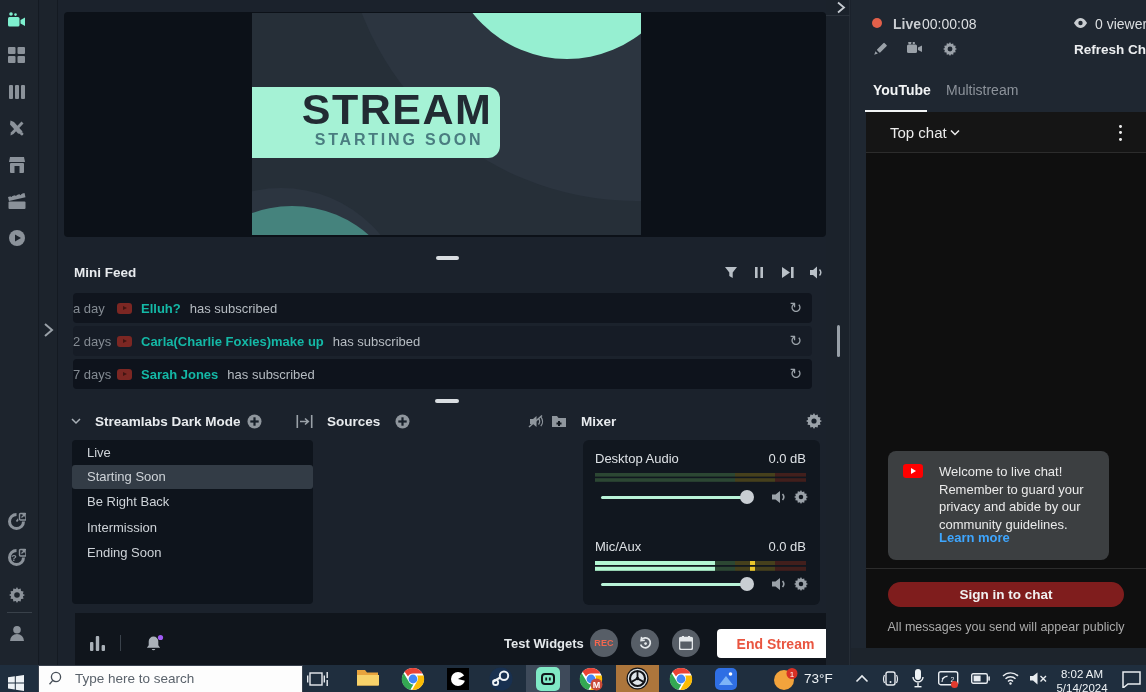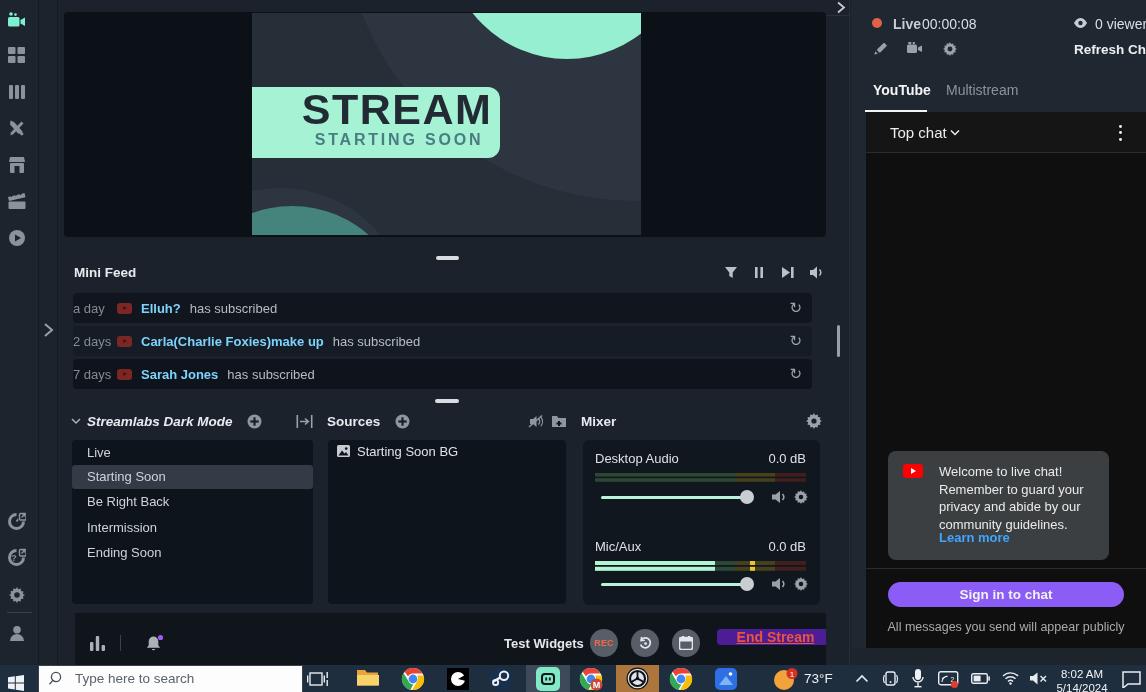--- a/index.html
+++ b/index.html
@@ -6,21 +6,21 @@
   html,body { width:1146px; height:692px; overflow:hidden; background:#1b222c;
     font-family:"Liberation Sans", sans-serif; }
   #app { position:relative; width:1146px; height:692px; }
   .abs { position:absolute; }
   .mfrow { display:flex; align-items:center; font-size:13px; color:#c3c8cd; }
   .mfrow .mtime { color:#848b93; width:40px; }
   .mfrow .yt { width:15px; height:11px; background:#7c2723; border-radius:3px; margin:0 9px 0 4px;
     display:inline-block; position:relative; }
   .mfrow .yt::after { content:""; position:absolute; left:5.5px; top:3px;
     border-left:4.5px solid #401512; border-top:2.6px solid transparent; border-bottom:2.6px solid transparent; }
-  .mfrow b { color:#7dd3fc; margin-right:9px; }
+  .mfrow b { color:#14b8a6; margin-right:9px; }
   .mfrow .msub { color:#b6bcc2; }
   .mfrow .refr { position:absolute; right:10px; color:#9ba2a9; font-size:15px; }
   .hdr { font-size:13.5px; font-weight:bold; color:#e8ebee; }
   .scrow { position:absolute; left:0; width:241px; height:24px; line-height:24px;
     padding-left:15px; font-size:13px; color:#ced3d8; }
   .scrow.sel { background:#333c46; border-radius:3px; }
   .mixlbl { font-size:13px; color:#dde1e5; }
   .mixdb { font-size:13px; color:#dde1e5; }
   .slider { height:3px; border-radius:2px; background:#b9f3d8; }
   .knob { width:14px; height:14px; border-radius:50%; background:#c9ced3; }
@@ -146,21 +146,21 @@
         <b>Sarah Jones</b>
         <span class="msub">has subscribed</span>
         <span class="refr">↻</span>
     </div>
 
     <div class="abs" style="left:376px;top:399px;width:24px;height:3.5px;border-radius:2px;background:#d9dde1;"></div>
 
     <svg class="abs" style="left:12px;top:413px" width="10" height="16" viewBox="0 0 10 16">
         <path d="M1 6 L5 10 L9 6" fill="none" stroke="#aab1b8" stroke-width="1.5"></path>
       </svg>
-    <div class="abs hdr" style="left:28px;top:414px;font-style:italic;">Streamlabs Dark Mode</div>
+    <div class="abs hdr" style="left:36px;top:414px;">Streamlabs Dark Mode</div>
     <svg class="abs" style="left:188px;top:414px" width="15" height="15" viewBox="0 0 15 15">
         <circle cx="7.5" cy="7.5" r="7" fill="#8f969d"></circle>
         <rect x="6.4" y="3.3" width="2.2" height="8.4" fill="#18202a"></rect>
         <rect x="3.3" y="6.4" width="8.4" height="2.2" fill="#18202a"></rect>
       </svg>
     <svg class="abs" style="left:237px;top:414px" width="17" height="15" viewBox="0 0 17 15">
         <rect x="0.5" y="1" width="1.6" height="13" fill="#9aa1a8"></rect>
         <rect x="14.9" y="1" width="1.6" height="13" fill="#9aa1a8"></rect>
         <path d="M4 7.5 H12 M9 4.5 L12.3 7.5 L9 10.5" fill="none" stroke="#9aa1a8" stroke-width="1.6"></path>
       </svg>
@@ -187,28 +187,20 @@
       </svg>
 
     <div class="abs" style="left:13px;top:440px;width:241px;height:164px;background:#0e141c;border-radius:4px;">
       <div class="scrow" style="top:1px;">Live</div>
       <div class="scrow sel" style="top:25px;">Starting Soon</div>
       <div class="scrow" style="top:50px;">Be Right Back</div>
       <div class="scrow" style="top:76px;">Intermission</div>
       <div class="scrow" style="top:101px;">Ending Soon</div>
     </div>
 
-    <div class="abs" style="left:269px;top:440px;width:238px;height:164px;background:#0e141c;border-radius:4px;">
-      <svg class="abs" style="left:9px;top:5px" width="13" height="12" viewBox="0 0 13 12">
-          <rect width="13" height="12" rx="1.5" fill="#c6cbd1"></rect>
-          <circle cx="9.2" cy="3.6" r="1.3" fill="#0e141c"></circle>
-          <path d="M1.5 10.5 L5 5.5 L7.5 8.5 L9 7 L11.5 10.5 Z" fill="#0e141c"></path>
-        </svg>
-      <div class="abs" style="left:29px;top:4px;font-size:13px;color:#dde2e6;">Starting Soon BG</div>
-    </div>
 
     <div class="abs" style="left:524px;top:440px;width:237px;height:165px;background:#11171f;border-radius:6px;">
       <div class="abs mixlbl" style="left:12px;top:11px;">Desktop Audio</div>
       <div class="abs mixdb" style="right:14px;top:11px;">0.0 dB</div>
       <svg class="abs" style="left:12px;top:33px" width="211" height="9" viewBox="0 0 211 9">
         <rect y="0" width="140" height="3.6" fill="#2c4733"></rect>
           <rect x="140" y="0" width="40" height="3.6" fill="#46401c"></rect>
           <rect x="180" y="0" width="31" height="3.6" fill="#421f1c"></rect>
         <rect y="5.2" width="140" height="3.6" fill="#2c4733"></rect>
           <rect x="140" y="5.2" width="40" height="3.6" fill="#46401c"></rect>
@@ -275,22 +267,22 @@
           </svg>
       </div>
       <div class="abs fcirc" style="left:597px;top:16px;">
         <svg width="14" height="14" viewBox="0 0 14 14">
             <rect x="0.5" y="1.5" width="13" height="12" rx="2" fill="none" stroke="#e4e8eb" stroke-width="1.6"></rect>
             <rect x="0.5" y="1.5" width="13" height="4" fill="#e4e8eb"></rect>
             <rect x="3" y="0" width="2" height="3" fill="#e4e8eb"></rect>
             <rect x="9" y="0" width="2" height="3" fill="#e4e8eb"></rect>
           </svg>
       </div>
-      <div class="abs" style="left:642px;top:16px;width:117px;height:16px;background:#4c1d95;border-radius:4px;
-        display:flex;align-items:center;justify-content:center;font-size:14px;font-weight:bold;color:#e95540;text-decoration:underline;">End Stream</div>
+      <div class="abs" style="left:642px;top:16px;width:117px;height:29px;background:#ffffff;border-radius:4px;
+        display:flex;align-items:center;justify-content:center;font-size:14px;font-weight:bold;color:#e95540;">End Stream</div>
     </div>
   </div>
 
   <div class="abs" style="left:826px;top:0;width:24px;height:665px;background:#1b222b;border-right:1px solid #262d36;"></div>
   <svg class="abs" style="left:835px;top:1px" width="12" height="13" viewBox="0 0 12 13">
     <path d="M3 1.5 L9 6.5 L3 11.5" fill="none" stroke="#c6cbd1" stroke-width="1.8"></path>
   </svg>
   <div class="abs" style="left:826px;top:15px;width:24px;height:1px;background:#2a313a;"></div>
   <div class="abs" style="left:837px;top:325px;width:3px;height:32px;border-radius:2px;background:#98a0a8;"></div>
 
@@ -337,21 +329,21 @@
 
       <div class="abs" style="left:22px;top:339px;width:221px;height:109px;background:#3c3f41;border-radius:8px;">
         <svg class="abs" style="left:15px;top:13px" width="20" height="14" viewBox="0 0 20 14">
           <rect width="20" height="14" rx="3.2" fill="#f00"></rect>
           <path d="M8 4 L13 7 L8 10 Z" fill="#fff"></path>
         </svg>
         <div class="abs" style="left:51px;top:12px;width:162px;font-size:13px;line-height:17.6px;color:#eaeaea;">Welcome to live chat! Remember to guard your privacy and abide by our community guidelines.</div>
         <div class="abs" style="left:51px;top:79px;font-size:13px;font-weight:bold;color:#3ea6ff;">Learn more</div>
       </div>
       <div class="abs" style="left:0;top:456px;width:280px;height:1px;background:#2c2c2c;"></div>
-      <div class="abs" style="left:22px;top:470px;width:236px;height:25px;border-radius:13px;background:#8b5cf6;
+      <div class="abs" style="left:22px;top:470px;width:236px;height:25px;border-radius:13px;background:#7f1d1d;
         display:flex;align-items:center;justify-content:center;font-size:13.5px;font-weight:bold;color:#f1f1f1;">Sign in to chat</div>
       <div class="abs" style="left:0;top:508px;width:280px;text-align:center;font-size:12.5px;color:#aaaaaa;">All messages you send will appear publicly</div>
     </div>
     <div class="abs" style="left:0;top:648px;width:295px;height:17px;background:#1d242c;"></div>
   </div>
 
   <div class="abs" id="taskbar" style="left:0;top:665px;width:1146px;height:27px;background:#1f2e3e;overflow:hidden;">
     <svg class="abs" style="left:8px;top:10px" width="16" height="16" viewBox="0 0 16 16">
       <path d="M0 2.3 L6.8 1.3 V7.4 H0 Z" fill="#eef2f5"></path>
         <path d="M7.8 1.15 L16 0 V7.4 H7.8 Z" fill="#eef2f5"></path>

